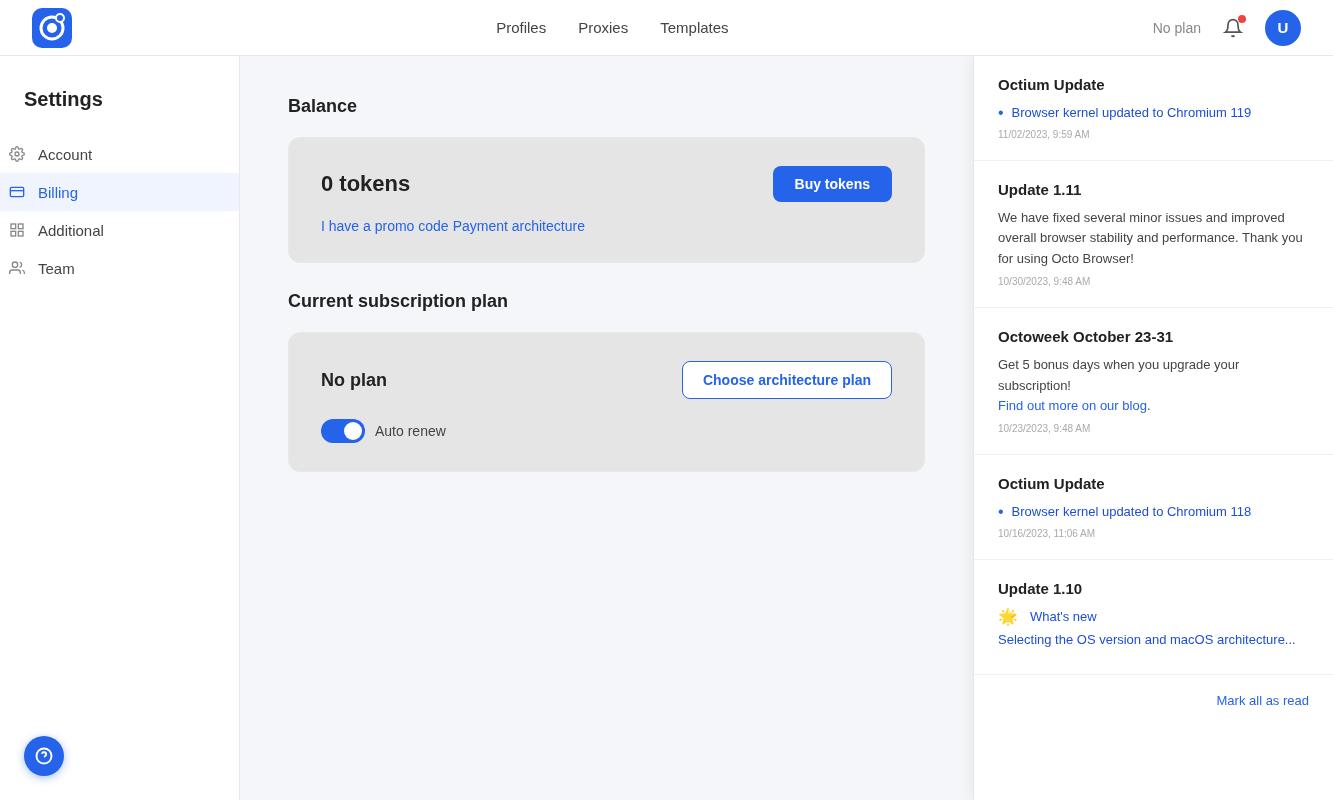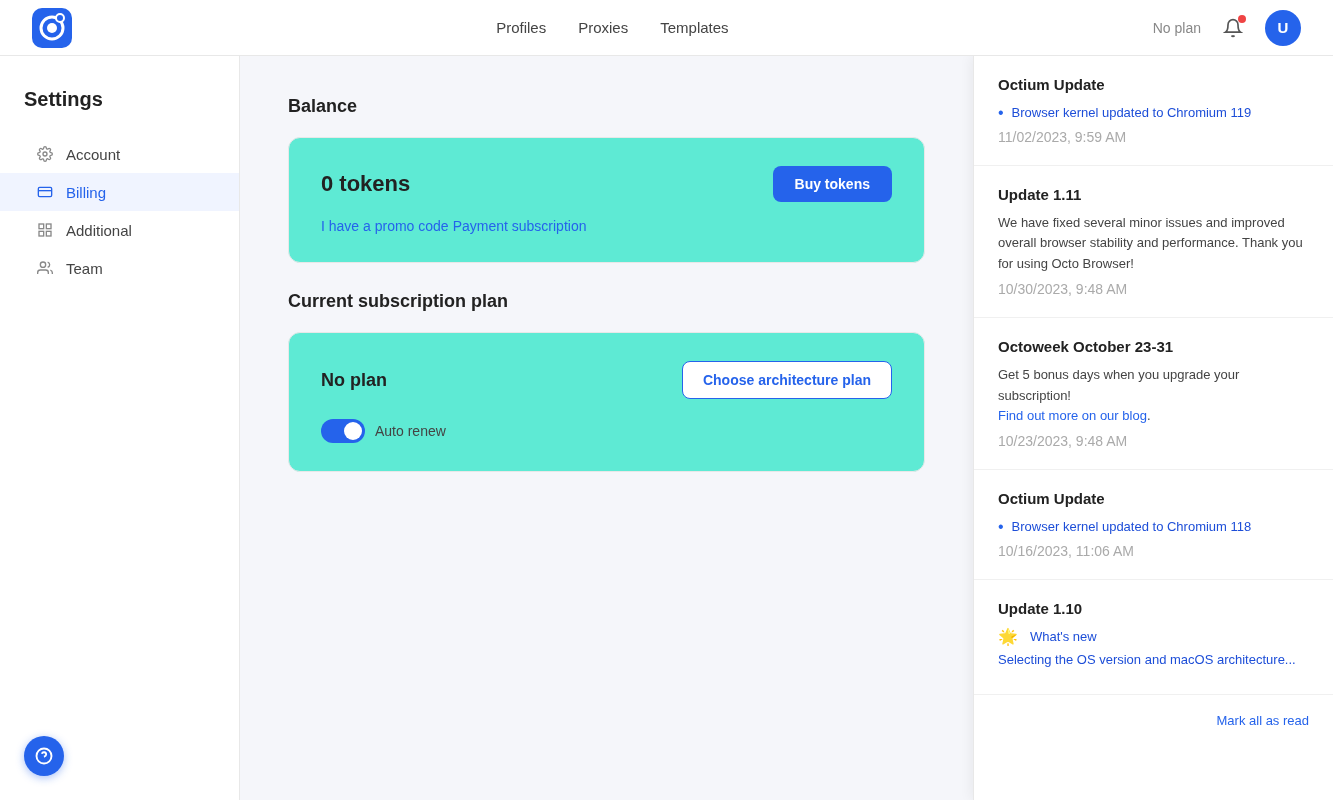--- a/index.html
+++ b/index.html
@@ -25,33 +25,33 @@
     .main-layout { display: flex; min-height: calc(100vh - 56px); }
 
     
     .sidebar {
       width: 240px; background: #fff; border-right: 1px solid #e8e8e8;
       padding: 32px 0 0 0;
     }
     .sidebar-title { font-size: 20px; font-weight: 700; padding: 0 24px 24px 24px; }
     .sidebar-item {
       display: flex; align-items: center; gap: 12px;
-      padding: 10px 36px; cursor: pointer; font-size: 15px; color: #444;
+      padding: 10px 8px; cursor: pointer; font-size: 15px; color: #444;
       border-radius: 0;
     }
     .sidebar-item.active { color: #2563eb; background: #f0f4ff; }
     .sidebar-icon { width: 18px; height: 18px; display: flex; align-items: center; justify-content: center; color: #888; }
     .sidebar-item.active .sidebar-icon { color: #2563eb; }
 
     
     .content { flex: 1; padding: 40px 48px; max-width: 900px; }
     .section-title { font-size: 18px; font-weight: 600; margin-bottom: 20px; color: #222; }
 
     .card {
-      background: #5eead4; border-radius: 12px; border: 1px solid #e8e8e8;
+      background: #e5e5e5; border-radius: 12px; border: 1px solid #e8e8e8;
       padding: 28px 32px; margin-bottom: 28px;
     }
 
     .balance-row { display: flex; align-items: center; justify-content: space-between; }
     .token-count { font-size: 22px; font-weight: 700; color: #222; }
     .buy-btn {
       background: #2563eb; color: #fff; border: none; border-radius: 8px;
       padding: 10px 22px; font-size: 14px; font-weight: 600; cursor: pointer;
     }
 
@@ -74,21 +74,21 @@
     .notif-panel {
       width: 360px; background: #fff; border-left: 1px solid #e8e8e8;
       height: calc(100vh - 56px); overflow-y: auto; position: relative;
       box-shadow: -2px 0 12px rgba(0,0,0,0.06);
     }
     .notif-section { padding: 20px 24px; border-bottom: 1px solid #f0f0f0; }
     .notif-section-title { font-size: 15px; font-weight: 700; color: #222; margin-bottom: 10px; }
     .notif-bullet { display: flex; align-items: flex-start; gap: 8px; margin-bottom: 4px; }
     .bullet-dot { color: #2563eb; font-size: 16px; margin-top: 1px; }
     .notif-text { font-size: 13px; color: #1d4ed8; line-height: 1.5; }
-    .notif-date { font-size: 14px; color: #aaa; margin-top: 6px; }
+    .notif-date { font-size: 10px; color: #aaa; margin-top: 6px; }
     .notif-body { font-size: 13px; color: #444; line-height: 1.6; }
     .notif-link { color: #2563eb; font-size: 13px; cursor: pointer; text-decoration: none; }
     .notif-emoji { font-size: 16px; margin-right: 4px; }
 
     .mark-read-row { padding: 16px 24px; text-align: right; }
     .mark-read-btn { background: none; border: none; color: #2563eb; font-size: 13px; cursor: pointer; }
 
     
     .help-btn {
       position: fixed; bottom: 24px; left: 24px;
@@ -181,21 +181,21 @@
   <main class="content">
 
     <div class="section-title">Balance</div>
     <div class="card">
       <div class="balance-row">
         <span class="token-count">0 tokens</span>
         <button class="buy-btn">Buy tokens</button>
       </div>
       <div class="promo-links">
         <a class="link">I have a promo code</a>
-        <a class="link">Payment subscription</a>
+        <a class="link">Payment architecture</a>
       </div>
     </div>
 
     <div class="section-title">Current subscription plan</div>
     <div class="card">
       <div class="plan-row">
         <span class="plan-name">No plan</span>
         <button class="choose-btn">Choose architecture plan</button>
       </div>
       <div class="toggle-row">

